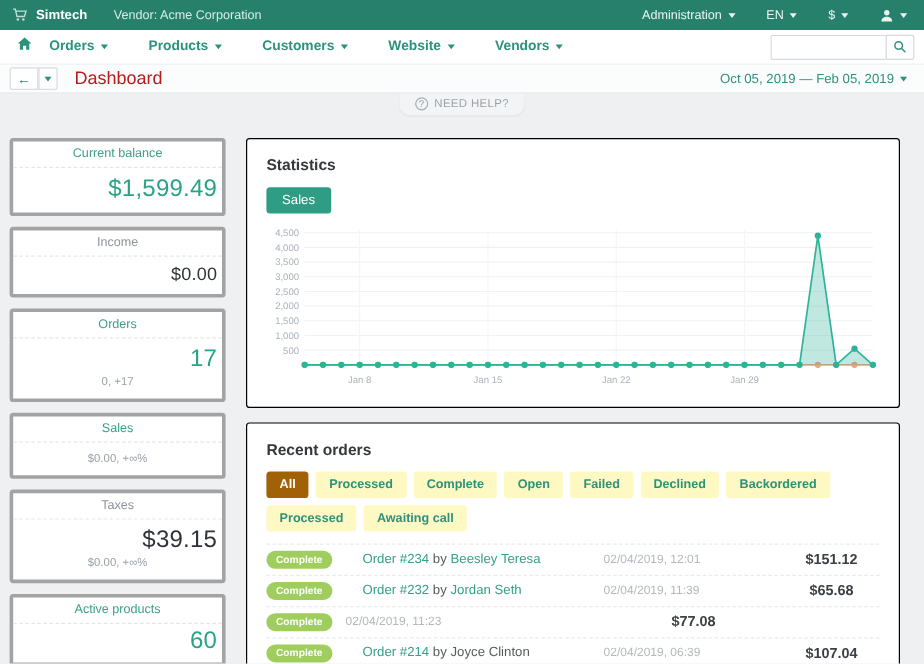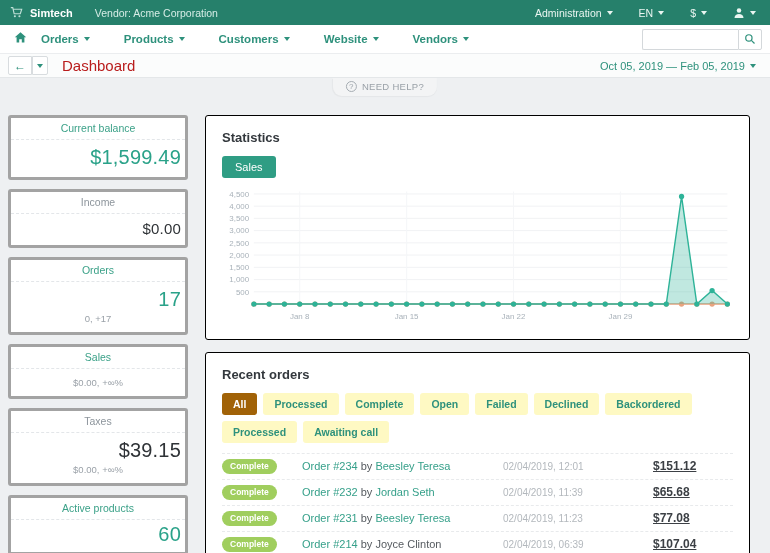--- a/index.html
+++ b/index.html
@@ -64,21 +64,21 @@
   .filters { display:flex; flex-wrap:wrap; gap:6px; margin-top:11px; padding-bottom:10px; }
   .pill { font-size:10.5px; font-weight:bold; color:#2e917c; background:#fef9c3; padding:5px 11px; border-radius:3px; cursor:pointer; }
   .pill.active { background:#a16207; color:#fff; }
   .order-row { display:grid; grid-template-columns:66px 1fr 150px 80px; align-items:center; height:26px; border-top:1px dashed #e8eaec; }
   .status-badge { justify-self:start; background:#a0ce5e; color:#fff; font-size:8.5px; font-weight:bold; padding:2.5px 8px; border-radius:8px; }
   .order-desc { font-size:11px; color:#565b60; padding-left:14px; }
   .order-link { color:#36a08a; }
   .cust-link { color:#36a08a; }
   .cust-plain { color:#565b60; }
   .order-date { font-size:10px; color:#b3b8bd; }
-  .order-total { font-size:12px; font-weight:bold; color:#3c4045; text-align:left;text-decoration:underline; }
+  .order-total { font-size:12px; font-weight:bold; color:#3c4045; text-align:center; }
 </style>
 </head>
 <body>
 
 <div class="topbar">
   <div class="tb-left">
     <span style="display:flex;">
       <svg width="13" height="13" viewBox="0 0 16 16">
           <path d="M1 2h2.4l1.7 7.5h7.6l1.7-5.5H4.2" fill="none" stroke="#bfded6" stroke-width="1.4"></path>
           <circle cx="6" cy="12.6" r="1.3" fill="#bfded6"></circle>
@@ -347,21 +347,20 @@
         <span class="order-total">$151.12</span>
       </div>
       <div class="order-row">
         <span class="status-badge">Complete</span>
         <span class="order-desc"><a class="order-link">Order #232</a> <span>by</span> <a class="cust-link">Jordan Seth</a></span>
         <span class="order-date">02/04/2019, 11:39</span>
         <span class="order-total">$65.68</span>
       </div>
       <div class="order-row">
         <span class="status-badge">Complete</span>
-        <span class="order-desc"><a class="order-link">Order #231</a> <span>by</span> <a class="cust-link">Beesley Teresa</a></span>
         <span class="order-date">02/04/2019, 11:23</span>
         <span class="order-total">$77.08</span>
       </div>
       <div class="order-row">
         <span class="status-badge">Complete</span>
         <span class="order-desc"><a class="order-link">Order #214</a> <span>by</span> <span class="cust-plain">Joyce Clinton</span></span>
         <span class="order-date">02/04/2019, 06:39</span>
         <span class="order-total">$107.04</span>
       </div>
 

